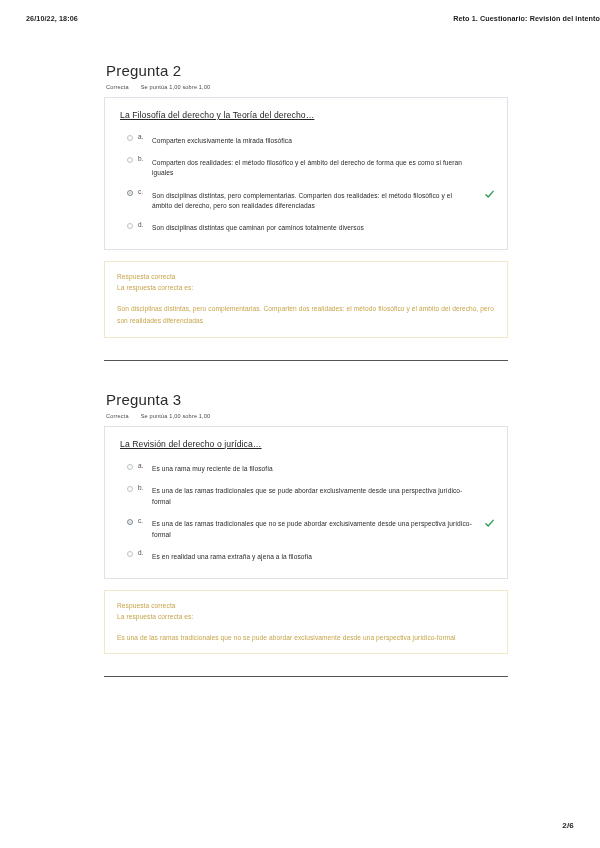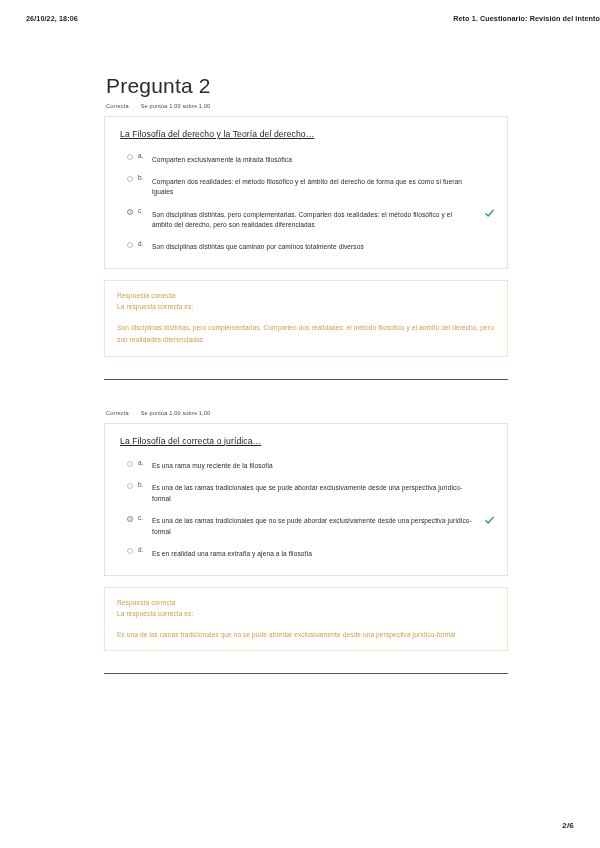--- a/index.html
+++ b/index.html
@@ -53,24 +53,24 @@
   .content {
     position: absolute;
     left: 104px;
     top: 62px;
     width: 404px;
   }
 
   .question-block { position: relative; }
 
   .q-title {
-    font-size: 21px;
+    font-size: 15px;
     font-weight: normal;
     color: #2b2b2b;
-    margin: 12px 0 5px 2px;
+    margin: 0 0 5px 2px;
     letter-spacing: 0.2px;
   }
 
   .q-meta {
     font-size: 5.6px;
     color: #4a4a4a;
     margin: 0 0 7px 2px;
     letter-spacing: 0.15px;
     display: flex;
     gap: 12px;
@@ -258,27 +258,28 @@
         <div class="fb-gap"></div>
         <div class="fb-body">Son disciplinas distintas, pero complementarias. Comparten dos realidades: el método filosófico y el ámbito del derecho, pero son realidades diferenciadas</div>
       </div>
 
       <hr class="separator">
     </div>
 
     <div class="gap-after-sep"></div>
 
     <div class="question-block">
+      <h2 class="q-title">Pregunta 3</h2>
       <div class="q-meta">
         <span class="meta-state">Correcta</span>
         <span class="meta-grade">Se puntúa 1,00 sobre 1,00</span>
       </div>
 
       <div class="q-card">
-        <div class="q-stem">La Filosofía del correcta o jurídica…</div>
+        <div class="q-stem">La Revisión del derecho o jurídica…</div>
 
         <div class="answers">
 
           <div class="answer-row">
             <span class="radio"></span>
             <span class="ans-letter">a.</span>
             <span class="ans-text">Es una rama muy reciente de la filosofía</span>
           </div>
 
           <div class="answer-row">

